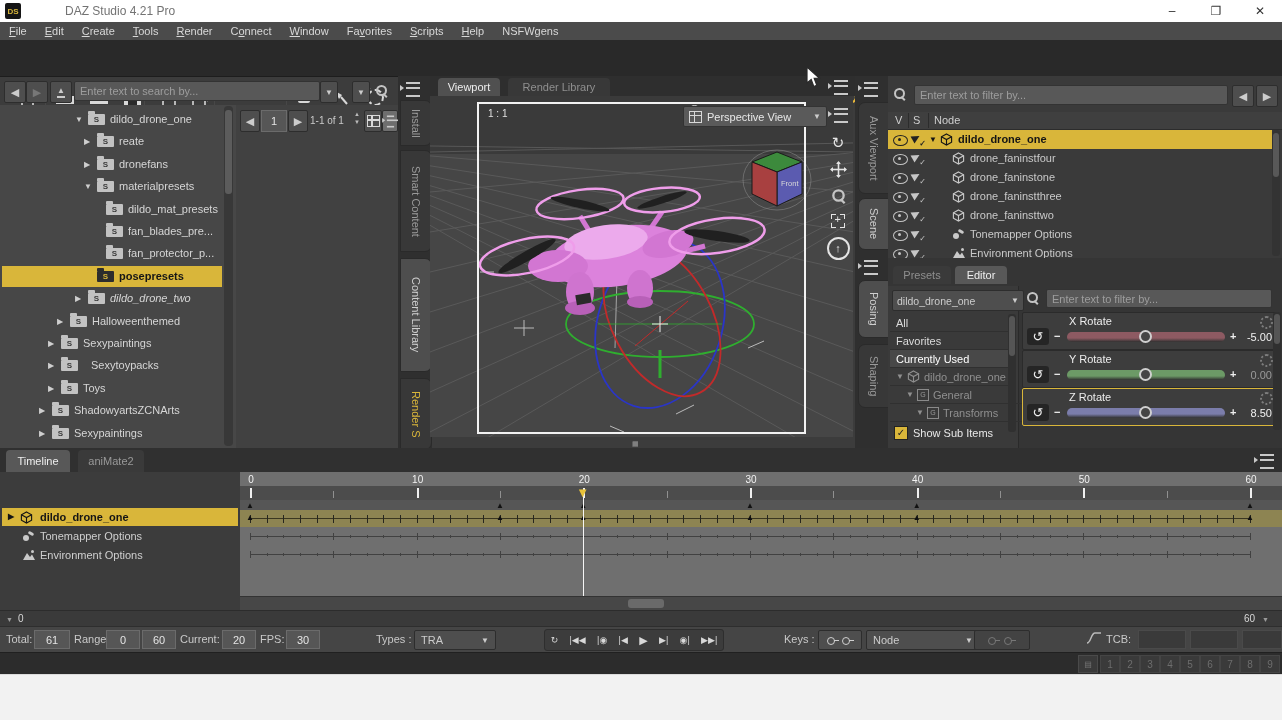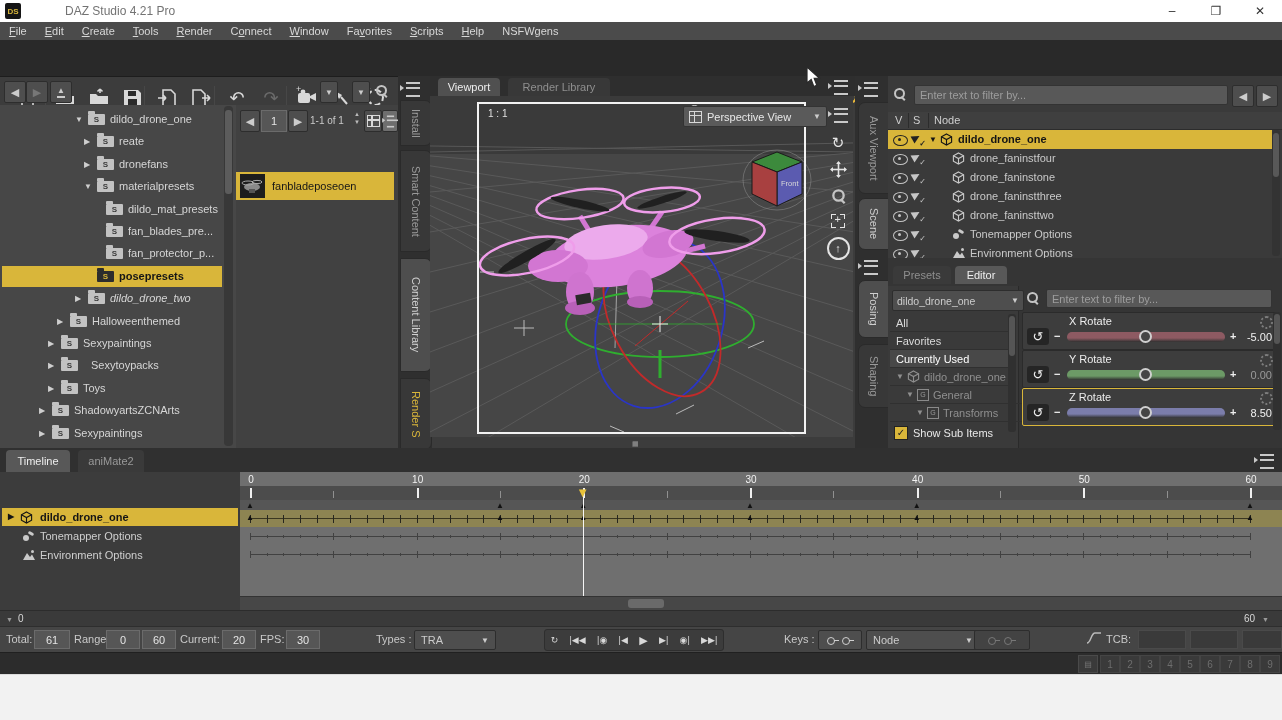--- a/index.html
+++ b/index.html
@@ -347,20 +347,21 @@
       <div class="tb-sep" style="left:868px;"></div>
       <div class="tb-sep" style="left:1044px;"></div>
       <div class="tb-sep" style="left:1110px;"></div>
     </div>
 
   <div class="abs btn" style="left:4px;top:81px;width:20px;height:20px;">◀</div>
   <div class="abs btn" style="left:26px;top:81px;width:20px;height:20px;color:#777;">▶</div>
   <div class="abs btn" style="left:50px;top:81px;width:20px;height:20px;">
       <span style="border-bottom:2px solid #ccc;font-size:8px;padding-bottom:1px;">▲</span>
     </div>
+  <input class="abs inp" style="left: 74px; top: 81px; width: 234px; height: 18px;" placeholder="Enter text to search by...">
   <div class="abs btn" style="left:320px;top:81px;width:16px;height:20px;">
       <span class="ddarrow">▼</span>
     </div>
   <div class="abs btn" style="left:352px;top:81px;width:16px;height:20px;">
       <span class="ddarrow">▼</span>
     </div>
   <div class="abs" style="left:375px;top:84px;"><span class="mag"></span></div>
 
   <div id="cl-tree">
       <div class="cl-row" style="top:4px;">
@@ -474,29 +475,20 @@
   <div class="abs vbox" style="left:261px;top:110px;width:24px;height:20px;">1</div>
   <div class="abs btn" style="left:288px;top:110px;width:18px;height:20px;">▶</div>
   <div class="abs" style="left:310px;top:115px;color:#c9c9c9;font-size:10px;">1-1 of 1</div>
   <div class="abs" style="left:352px;top:110px;width:10px;height:20px;color:#bbb;font-size:6px;line-height:1.4;text-align:center;">▲<br>▼</div>
   <div class="abs btn" style="left:364px;top:110px;width:16px;height:20px;">
       <span class="gridglyph"></span>
     </div>
   <div class="abs btn" style="left:382px;top:110px;width:14px;height:20px;background:#6e6e6e;">
       <span class="panemenu" style="width:9px;transform:scale(.8);"></span>
     </div>
-  <div class="abs" style="left:236px;top:172px;width:158px;height:28px;background:#d9b63a;display:flex;align-items:center;">
-    <svg width="25" height="24" style="margin-left:4px;background:#1d1d1d;" viewBox="0 0 25 24">
-      <ellipse cx="12" cy="13" rx="8" ry="4" fill="#8a8a8a"></ellipse>
-        <ellipse cx="8" cy="9" rx="6" ry="2" fill="none" stroke="#aaa"></ellipse>
-      <ellipse cx="17" cy="8" rx="5" ry="1.6" fill="none" stroke="#aaa"></ellipse>
-        <rect x="9" y="15" width="6" height="4" fill="#555"></rect>
-    </svg>
-    <span style="margin-left:7px;color:#161616;">fanbladeposeoen</span>
-  </div>
 
   <div class="abs" style="left:398px;top:76px;width:34px;height:372px;background:#2f2f2f;"></div>
   <div class="abs" style="left:406px;top:82px;"><span class="panemenu"></span></div>
   <div class="vtab" style="left:400px;top:100px;height:44px;">Install</div>
   <div class="vtab" style="left:400px;top:150px;height:100px;">Smart Content</div>
   <div class="vtab active" style="left:400px;top:258px;height:112px;">Content Library</div>
   <div class="vtab render" style="left:400px;top:378px;height:70px;">Render S</div>
 
   <div class="abs" style="left:430px;top:76px;width:425px;height:20px;background:#2e2e2e;"></div>
   <div id="vp-tab-viewport">Viewport</div>

